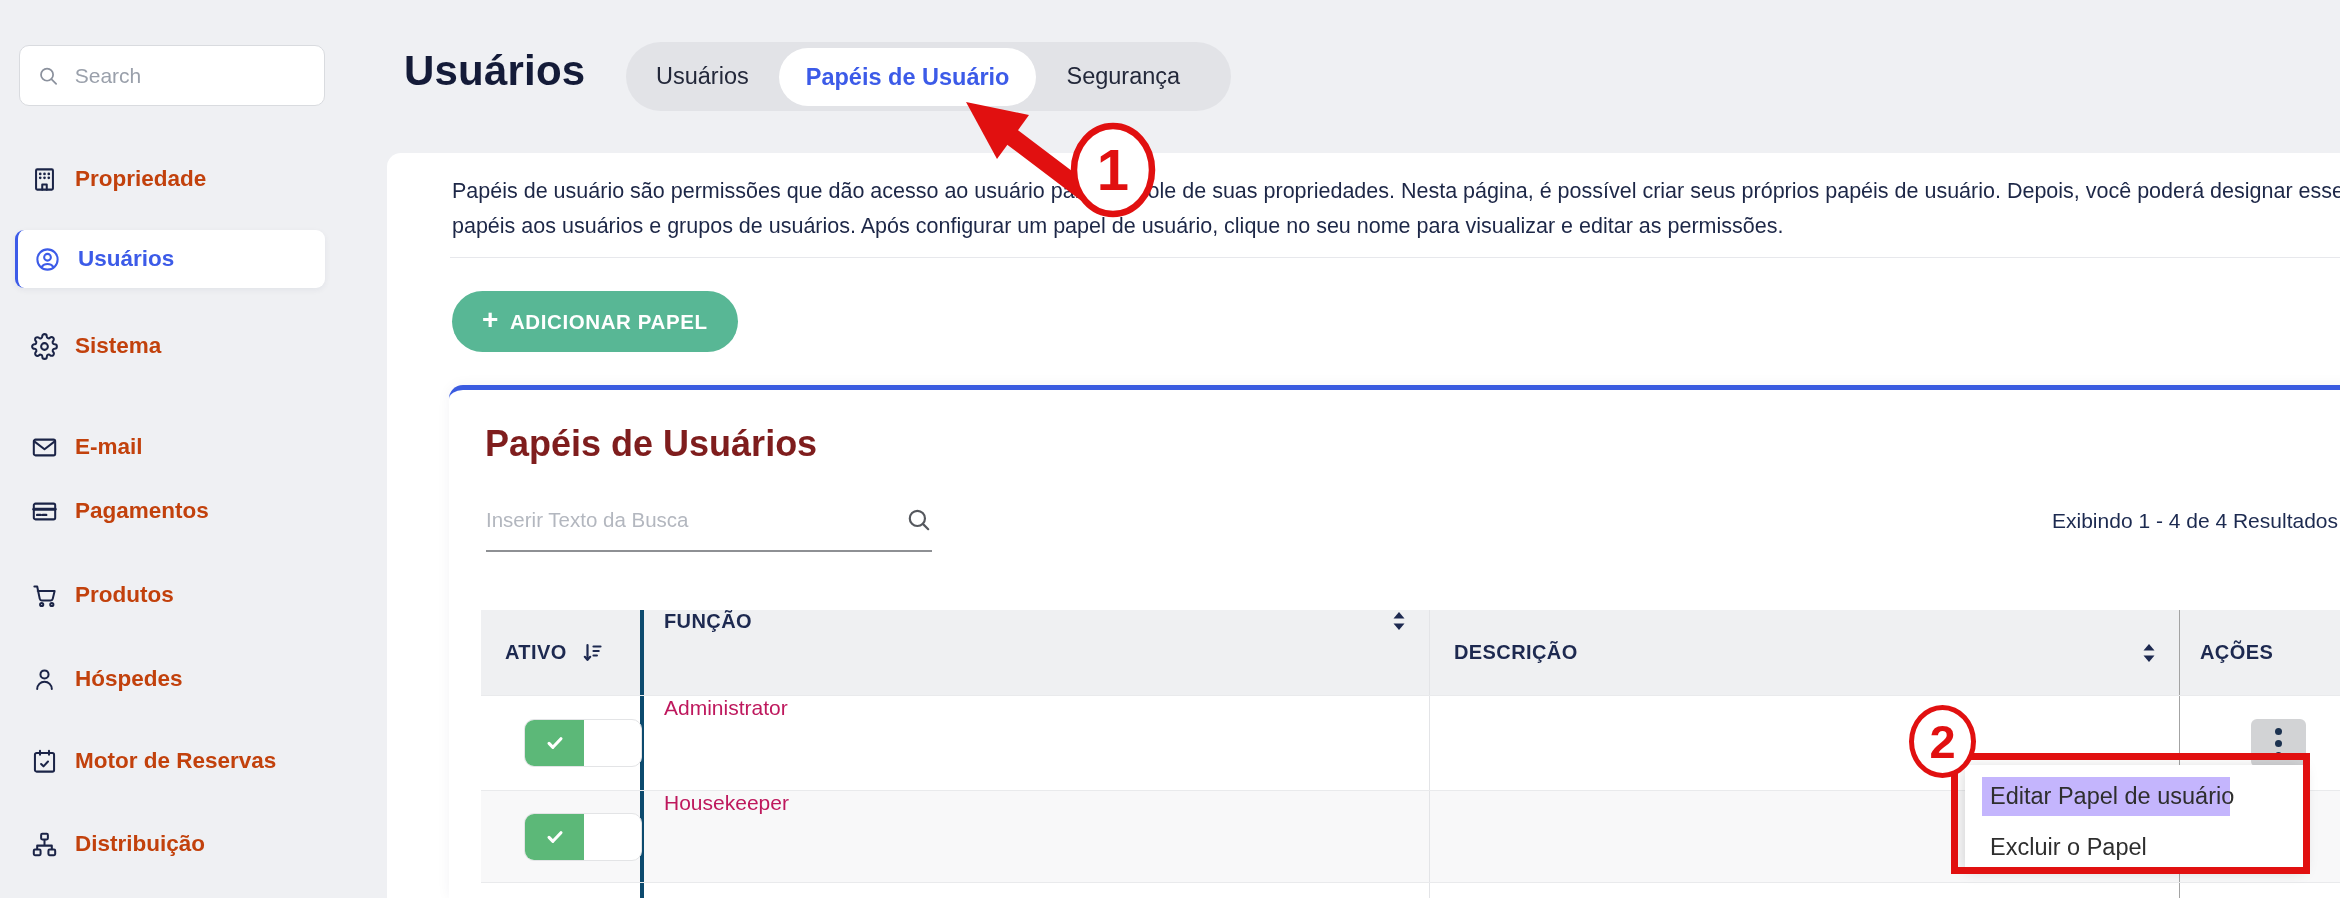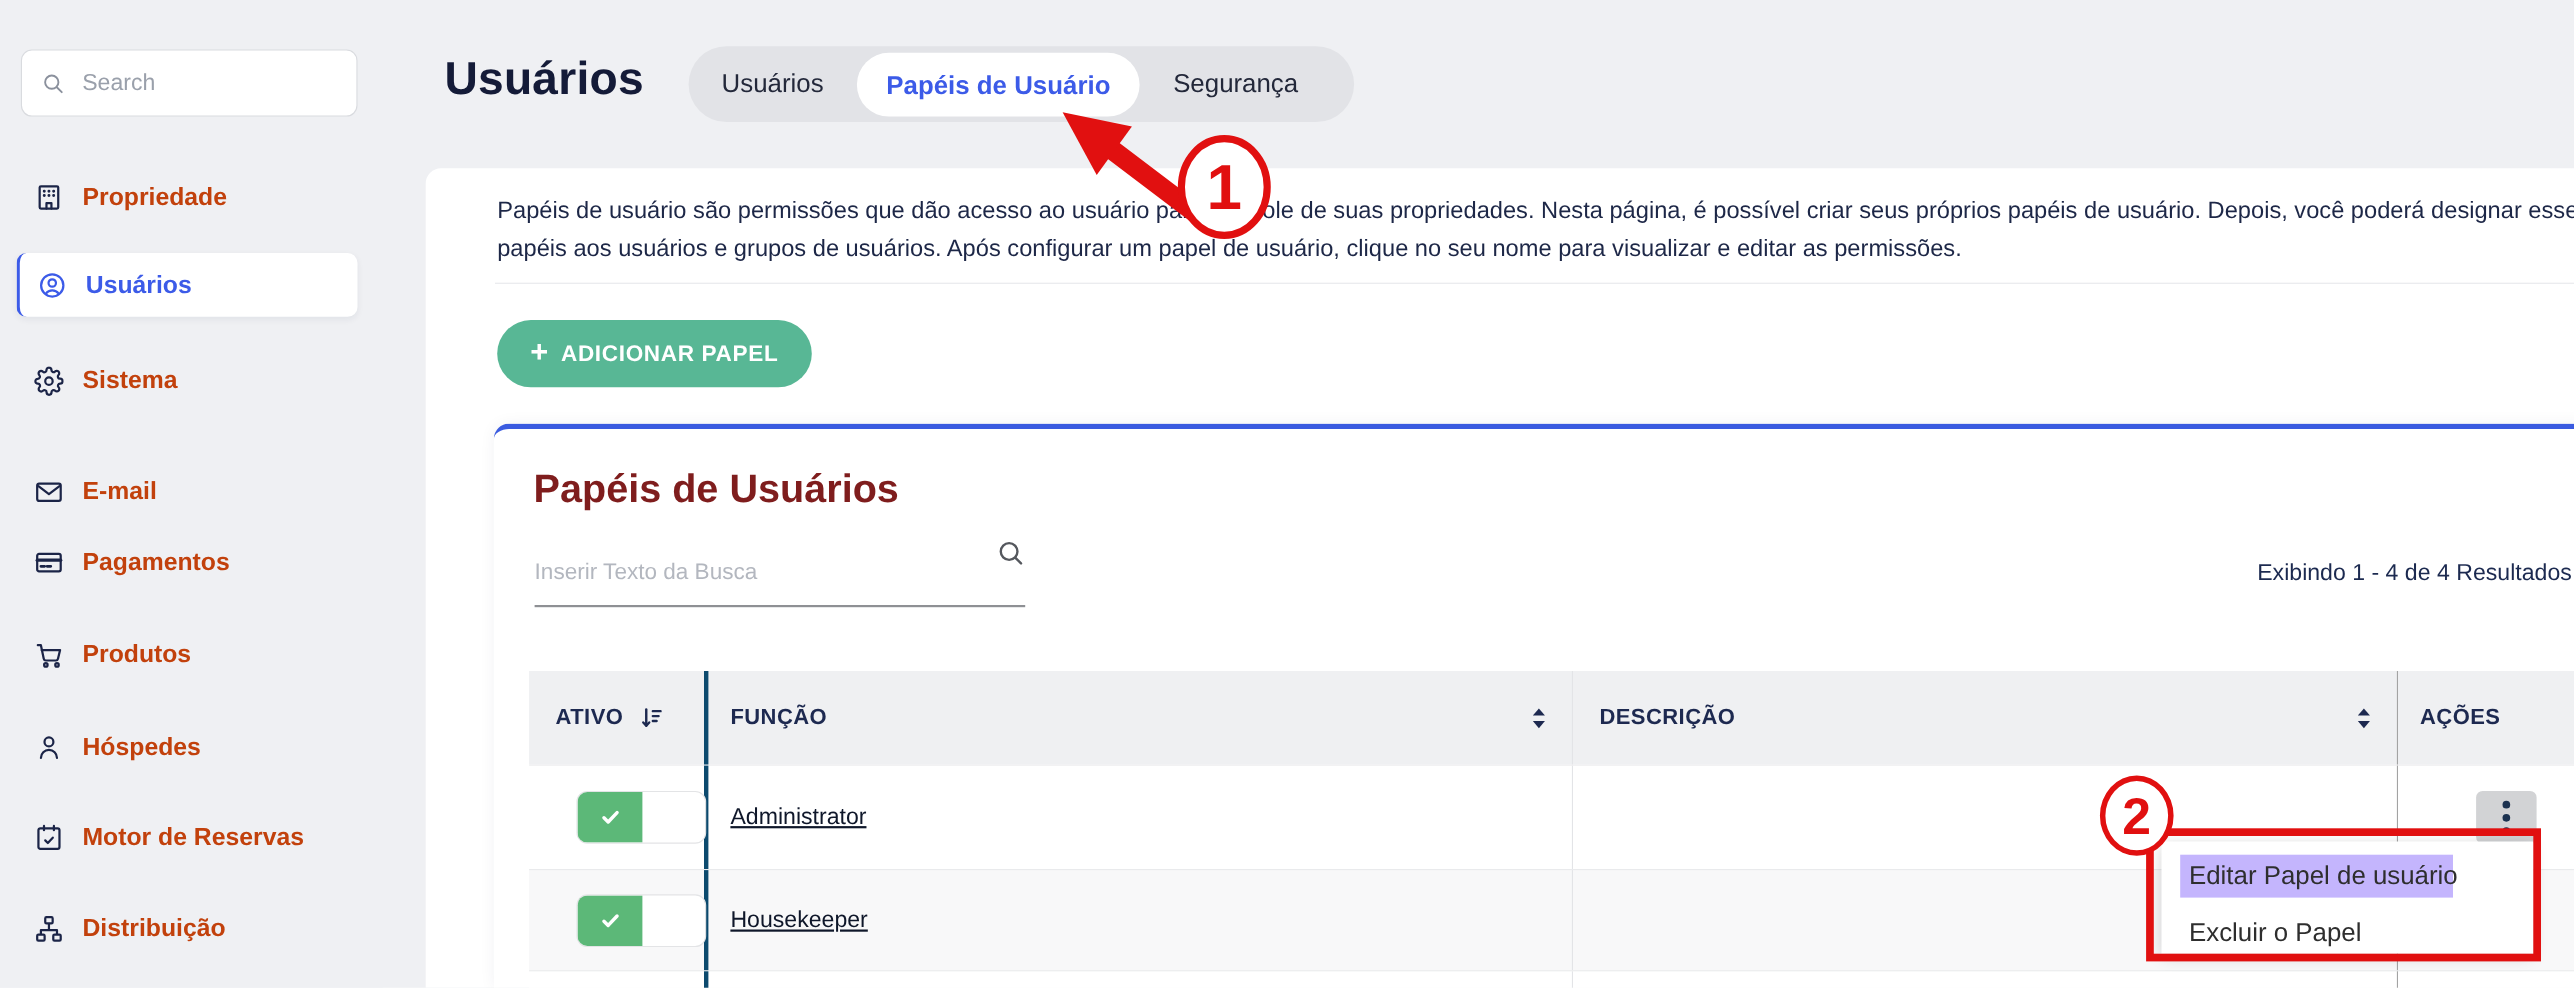--- a/index.html
+++ b/index.html
@@ -66,46 +66,46 @@
 
   
   .card {
     position:absolute; left:62px; top:232px; width:1950px; height:513px;
     background:#fff; border-top:5px solid #3a5be0; border-top-left-radius:14px;
     box-shadow:0 0 14px rgba(20,30,70,.05);
   }
   .card-title { position:absolute; left:36px; top:33px; font-size:36px; font-weight:bold; color:#7f1d1d; }
   .card-search {
     position:absolute; left:37px; top:100px; width:446px; height:62px;
-    border-bottom:2px solid #8e9094; display:flex; gap:24px;
+    border-bottom:2px solid #8e9094; display:flex; align-items:center;gap:24px;
   }
   .card-search input {
     border:none; outline:none; background:transparent; width:100%;
     font-size:20.5px; color:#3a4258; font-family:"Liberation Sans", sans-serif;
   }
   .card-search input::placeholder { color:#b3b7bf; }
   .card-search .mag { width:26px; height:26px; flex:0 0 26px; cursor:pointer; }
   .results { position:absolute; left:1603px; top:119px; font-size:21px; color:#1c2a50; white-space:nowrap; }
 
   
   .rtable { position:absolute; left:32px; top:220px; width:1885px; }
   .trow { display:flex; width:100%; border-top:1px solid #e9eaec; }
   .trow:first-child { border-top:none; }
   .thead { background:#eff0f2; height:85px; }
   .c-ativo { width:163px; flex:0 0 163px; border-right:4px solid #0c4a6e; display:flex; align-items:center; padding-left:24px; }
-  .c-func  { width:786px; flex:0 0 786px; border-right:1px solid #e3e4e7; display:flex; align-items:center; padding-left:20px; }
+  .c-func  { width:786px; flex:0 0 786px; border-right:1px solid #e3e4e7; display:flex; padding-left:20px; }
   .c-desc  { width:750px; flex:0 0 750px; border-right:1px solid #a3a3a3; display:flex; align-items:center; padding-left:24px; }
   .c-acoes { flex:1 1 auto; display:flex; align-items:center; padding-left:20px; }
   .thead .hlabel { font-size:20px; font-weight:bold; color:#1d2950; letter-spacing:.4px; }
   .hsort { margin-left:14px; width:24px; height:24px; cursor:pointer; }
   .updown { margin-left:auto; margin-right:22px; width:16px; height:22px; cursor:pointer; }
   .drow { height:95px; background:#fff; }
   .drow.alt { height:92px; background:#f8f8f9; }
   .drow.clip { height:21px; background:#fff; overflow:visible; }
-  .cell-text { font-size:21px; color:#0f172a;text-decoration:underline; }
+  .cell-text { font-size:21px; color:#be185d; }
 
   .toggle {
     margin-left:19px; width:118px; height:48px; border:1px solid #e3e4e6; border-radius:10px;
     background:#fff; display:flex; overflow:hidden; cursor:pointer; flex:0 0 118px;
   }
   .toggle .on-half { width:59px; background:#5cb878; display:flex; align-items:center; justify-content:center; }
 
   .kebab {
     margin-left:51px; width:55px; height:48px; background:#d2d3d5; border-radius:6px;
     display:flex; flex-direction:column; align-items:center; justify-content:center; gap:5px; cursor:pointer;

